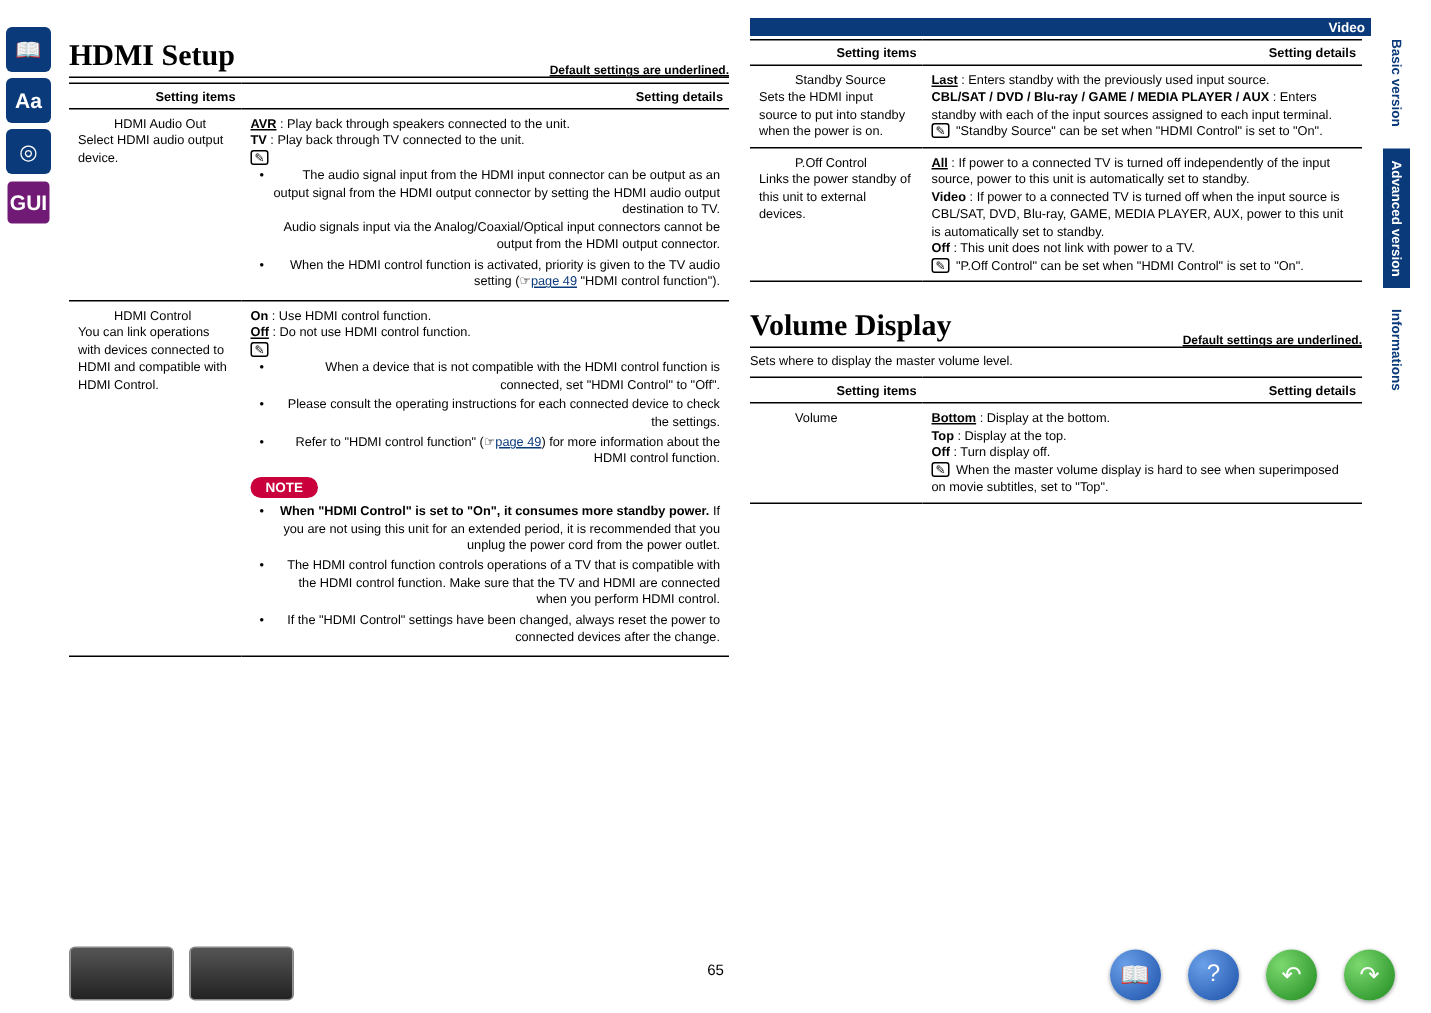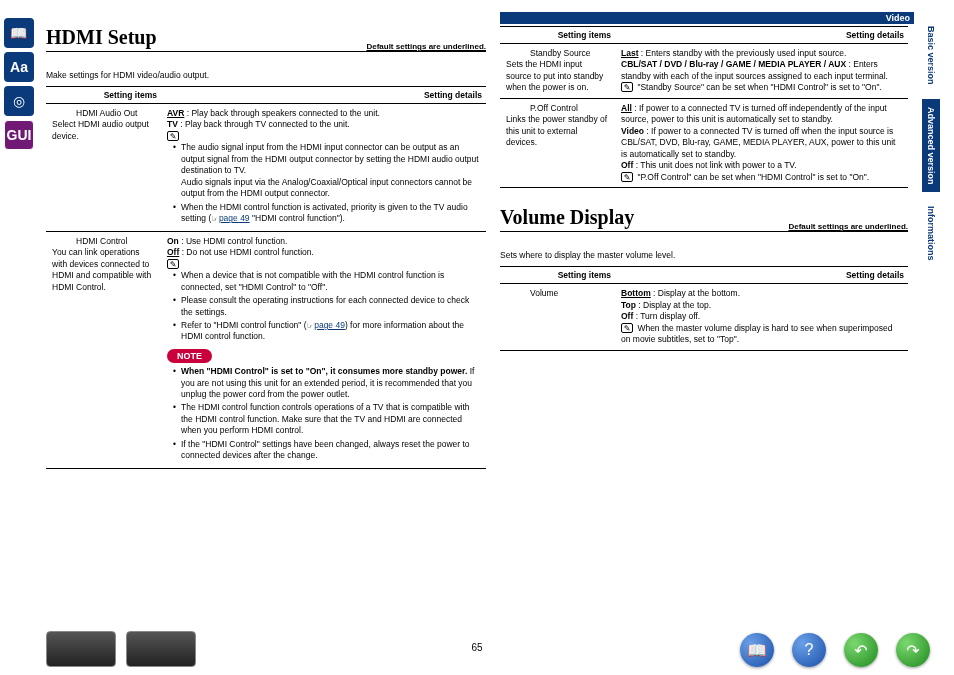--- a/index.html
+++ b/index.html
@@ -14,33 +14,33 @@
   .top-bar{position:absolute;left:500px;top:12px;right:40px;height:12px;background:#0a3a7a;color:#fff;font-size:9px;font-weight:bold;text-align:right;padding-right:4px;line-height:12px;}
   .side-tabs{position:absolute;right:4px;top:18px;width:28px;}
   .side-tab{writing-mode:vertical-rl;font-size:9px;padding:8px 4px;margin-bottom:6px;text-align:center;}
   .side-tab.basic{color:#0a3a7a;font-weight:bold;}
   .side-tab.adv{background:#0a3a7a;color:#fff;font-weight:bold;}
   .side-tab.info{color:#0a3a7a;font-weight:bold;}
   .col{position:absolute;top:26px;}
   .col1{left:46px;width:440px;}
   .col2{left:500px;width:408px;}
   h2.sec-title{font-family:"Times New Roman",serif;font-size:20px;font-weight:bold;margin-bottom:2px;}
-  .title-row{display:flex;justify-content:space-between;align-items:flex-end;border-bottom:1px solid #000;margin-bottom:18px;}
+  .title-row{display:flex;justify-content:space-between;align-items:flex-end;border-bottom:1px solid #000;margin-bottom:3px;}
   .default-note{font-size:8px;font-weight:bold;text-decoration:underline;text-align:center;}
   .subtitle{font-size:8.5px;margin-bottom:6px;}
   table.spec{width:100%;border-collapse:collapse;font-size:8.5px;}
   table.spec th{border-top:1px solid #000;border-bottom:1px solid #000;font-weight:bold;padding:3px 4px;text-align:right;background:#fff;}
   table.spec td{border-bottom:1px solid #000;padding:4px 6px;vertical-align:top;line-height:1.35;}
   table.spec td.label{width:115px;font-size:8.5px;}
   table.spec td.label b{font-weight:normal;margin-left:24px;}
   .bold{font-weight:bold;}
   .ul{text-decoration:underline;}
   .pen{display:inline-block;width:12px;height:10px;border:1px solid #000;border-radius:2px;text-align:center;line-height:9px;font-size:8px;margin-right:2px;}
   .note-pill{display:inline-block;background:#c9003b;color:#fff;font-weight:bold;font-size:9px;padding:1px 10px;border-radius:8px;margin:4px 0 3px 0;}
-  ul.bullets{list-style:none;padding-left:6px;}
+  ul.bullets{list-style:none;padding-left:6px;text-align:right;}
   ul.bullets li{position:relative;padding-left:8px;margin-bottom:2px;line-height:1.35;}
   ul.bullets li:before{content:"•";position:absolute;left:0;}
   a.pglink{color:#0a3a7a;text-decoration:underline;}
   .footer{position:absolute;left:0;bottom:8px;width:954px;height:50px;}
   .foot-dev{position:absolute;left:46px;bottom:0;display:flex;gap:10px;}
   .dev{width:70px;height:36px;background:linear-gradient(#555,#222);border-radius:4px;border:1px solid #888;}
   .page-num{position:absolute;left:0;right:0;bottom:14px;text-align:center;font-size:10px;}
   .foot-nav{position:absolute;right:24px;bottom:0;display:flex;gap:18px;}
   .circ{width:34px;height:34px;border-radius:50%;display:flex;align-items:center;justify-content:center;color:#fff;font-size:16px;box-shadow:0 1px 3px rgba(0,0,0,0.4);}
   .c-blue{background:radial-gradient(circle at 30% 30%,#6aa0e8,#1a4fa8);}
@@ -64,21 +64,20 @@
     <div class="side-tab basic">Basic version</div>
     <div class="side-tab adv">Advanced version</div>
     <div class="side-tab info">Informations</div>
   </div>
 
   <div class="col col1">
     <div class="title-row">
       <h2 class="sec-title">HDMI Setup</h2>
       <span class="default-note">Default settings are underlined.</span>
     </div>
-    <div class="subtitle">Make settings for HDMI video/audio output.</div>
     <table class="spec">
       <tbody>
           <tr>
         <th>Setting items</th>
         <th>Setting details</th>
       </tr>
       <tr>
         <td class="label">
           <b>HDMI Audio Out</b><br>
           <span>Select HDMI audio output device.</span>

